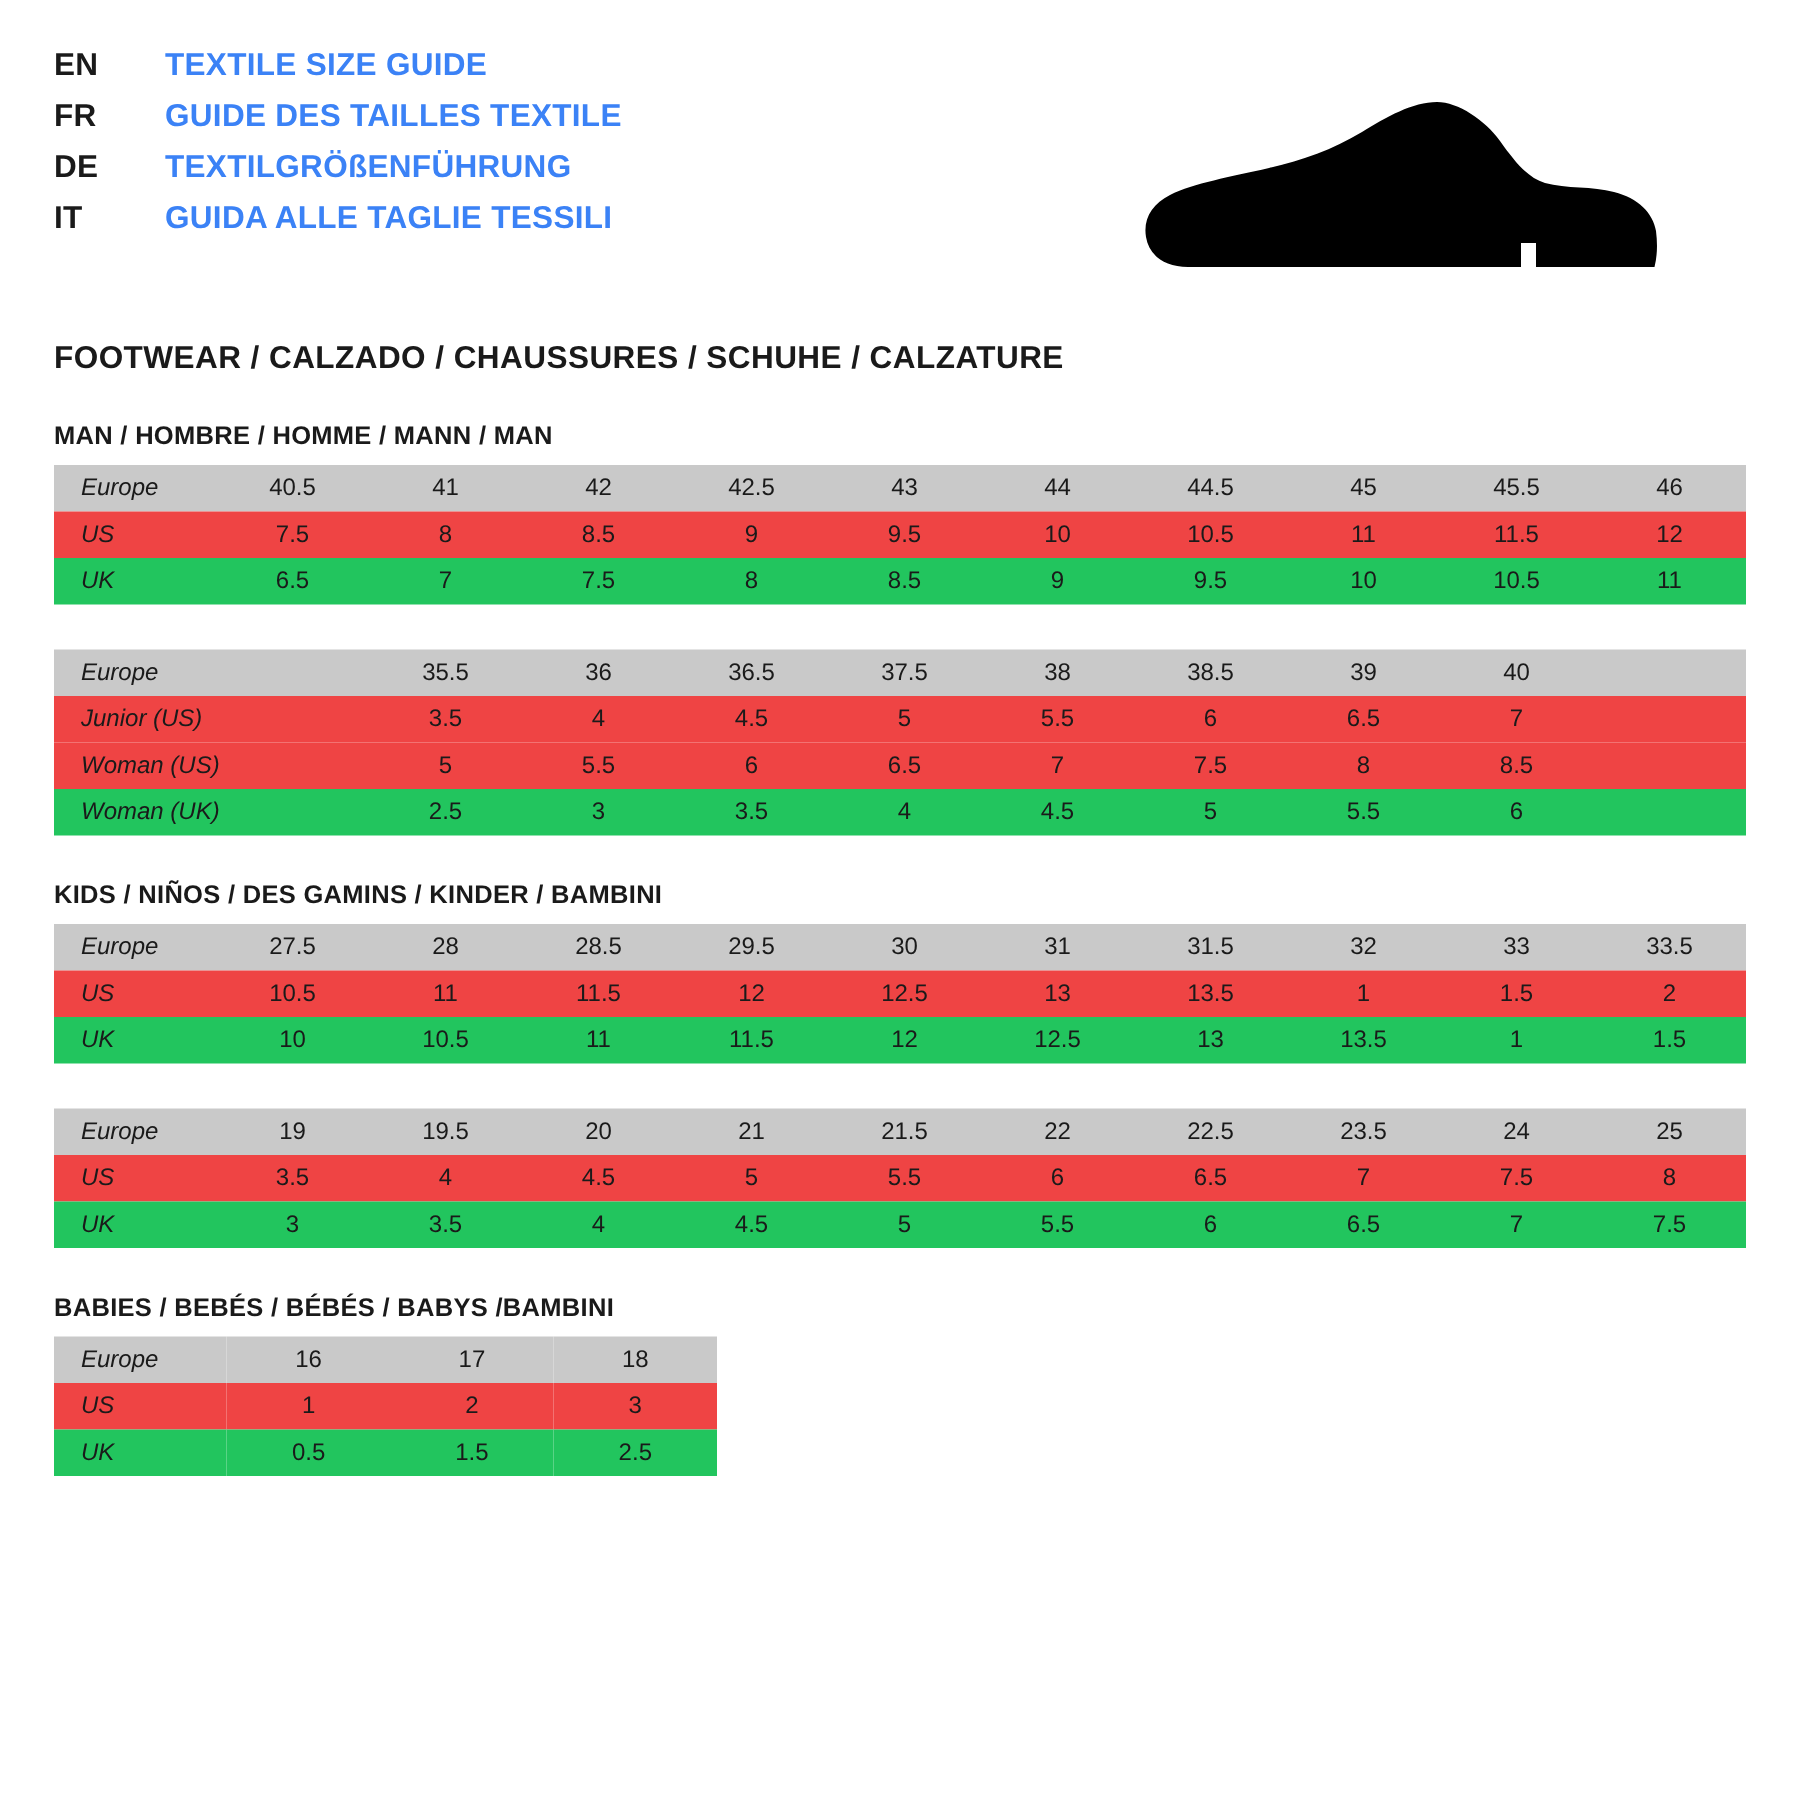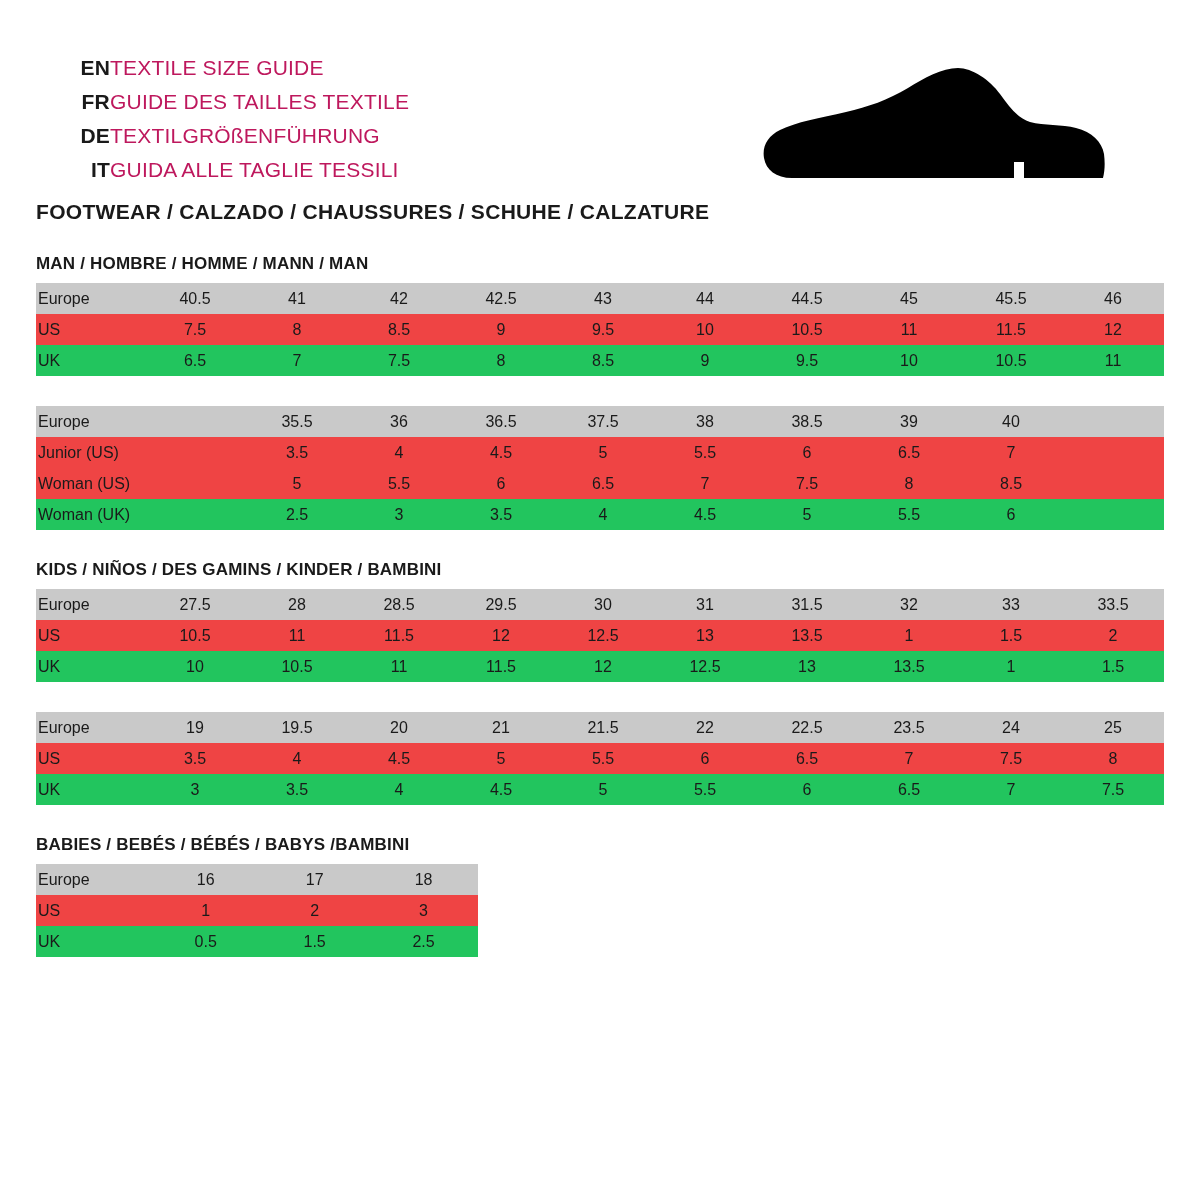--- a/index.html
+++ b/index.html
@@ -28,43 +28,42 @@
     align-items: flex-start;
     justify-content: space-between;
   }
   .lang-block {
     display: block;
   }
   .lang-row {
     display: flex;
     align-items: baseline;
     height: 34px;
-    text-align: right;
   }
   .lang-code {
     width: 74px;
     font-size: 21px;
     font-weight: bold;
     letter-spacing: 0.2px;
     color: #1a1a1a;
   }
   .lang-text {
     font-size: 21px;
-    font-weight: normal;
+    font-weight: bold;
     letter-spacing: 0.2px;
-    color: #be185d;
+    color: #3b82f6;
     white-space: nowrap;
-    margin-top: 24px;
   }
   .shoe-wrap {
     margin-right: 58px;
     margin-top: 34px;
   }
 
   .footwear-title {
+    margin-top: 26px;
     font-size: 21px;
     font-weight: bold;
     letter-spacing: 0.3px;
   }
 
   
   .section {
     margin-top: 30px;
   }
   .section-title {
@@ -87,22 +86,23 @@
   }
   table.size td {
     height: 31px;
     padding: 0;
     text-align: center;
     vertical-align: middle;
     color: #1a1a1a;
   }
   table.size td.rowhead {
     text-align: left;
-    padding-left: 2px;
+    padding-left: 18px;
     white-space: nowrap;
+    font-style: italic;
   }
   
   table.size.full col.label { width: 108px; }
   table.size.full col.data  { width: 102px; }
   table.size.babies col.label { width: 108px; }
   table.size.babies col.data  { width: 102px; }
 
   tr.head td {
     background: #c9c9c9;
   }

